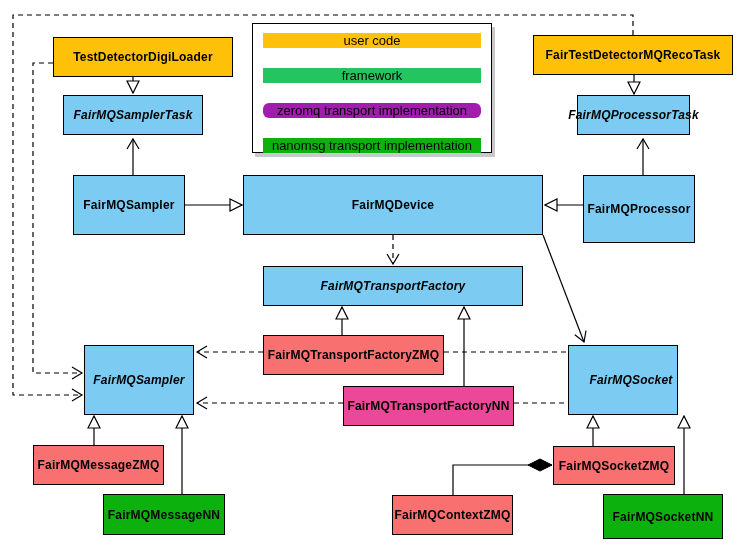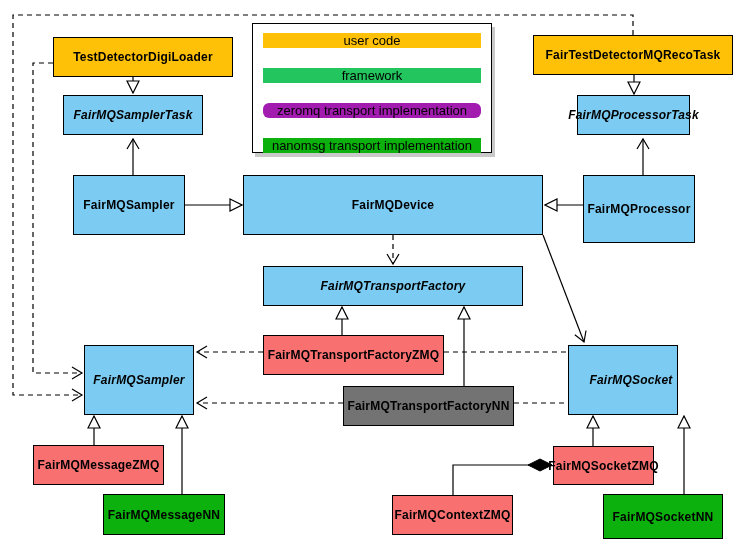--- a/index.html
+++ b/index.html
@@ -84,22 +84,22 @@
 
   <div class="node" style="left: 53px; top: 37px; width: 180px; height: 40px; background-color: rgb(255, 193, 7);">TestDetectorDigiLoader</div>
   <div class="node abstract" style="left: 63px; top: 95px; width: 140px; height: 40px; background-color: rgb(123, 203, 242);">FairMQSamplerTask</div>
   <div class="node" style="left: 73px; top: 175px; width: 112px; height: 60px; background-color: rgb(123, 203, 242); text-align: right;">FairMQSampler</div>
   <div class="node" style="left: 533px; top: 35px; width: 200px; height: 40px; background-color: rgb(255, 193, 7);">FairTestDetectorMQRecoTask</div>
   <div class="node abstract" style="left: 577px; top: 95px; width: 113px; height: 40px; background-color: rgb(123, 203, 242);">FairMQProcessorTask</div>
   <div class="node" style="left: 583px; top: 175px; width: 112px; height: 68px; background-color: rgb(123, 203, 242);">FairMQProcessor</div>
   <div class="node" style="left: 243px; top: 175px; width: 300px; height: 60px; background-color: rgb(123, 203, 242);">FairMQDevice</div>
   <div class="node" style="left: 263px; top: 335px; width: 181px; height: 40px; background-color: rgb(248, 112, 112);">FairMQTransportFactoryZMQ</div>
   <div class="node abstract" style="left: 263px; top: 266px; width: 260px; height: 40px; background-color: rgb(123, 203, 242);">FairMQTransportFactory</div>
-  <div class="node" style="left: 343px; top: 386px; width: 171px; height: 40px; background-color: #737373;">FairMQTransportFactoryNN</div>
+  <div class="node" style="left: 343px; top: 386px; width: 171px; height: 40px; background-color: #ec4899;">FairMQTransportFactoryNN</div>
   <div class="node abstract" style="left: 84px; top: 345px; width: 110px; height: 70px; background-color: rgb(123, 203, 242);">FairMQSampler</div>
   <div class="node abstract" style="left: 568px; top: 345px; width: 110px; height: 70px; background-color: rgb(123, 203, 242); padding-left: 16px;">FairMQSocket</div>
   <div class="node" style="left: 33px; top: 445px; width: 131px; height: 40px; background-color: rgb(248, 112, 112);">FairMQMessageZMQ</div>
   <div class="node" style="left: 103px; top: 494px; width: 122px; height: 41px; background-color: rgb(13, 177, 13);">FairMQMessageNN</div>
   <div class="node" style="left: 392px; top: 495px; width: 121px; height: 40px; background-color: rgb(248, 112, 112);">FairMQContextZMQ</div>
-  <div class="node" style="left: 553px; top: 446px; width: 101px; height: 39px; background-color: rgb(248, 112, 112);">FairMQSocketZMQ</div>
+  <div class="node" style="left: 553px; top: 446px; width: 122px; height: 39px; background-color: rgb(248, 112, 112);">FairMQSocketZMQ</div>
   <div class="node" style="left: 603px; top: 494px; width: 120px; height: 45px; background-color: rgb(13, 177, 13);">FairMQSocketNN</div>
 
 </div>
 
 </body></html>

